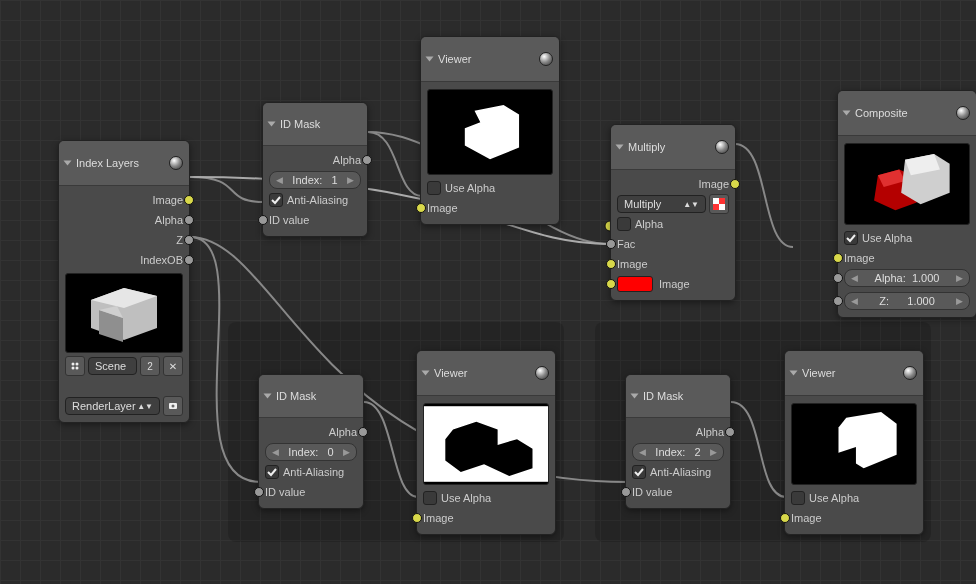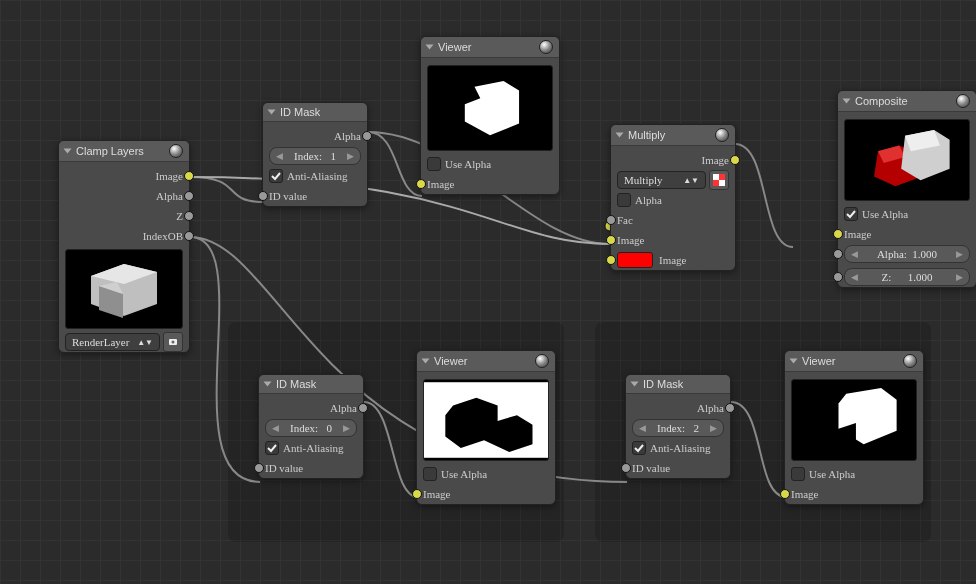--- a/index.html
+++ b/index.html
@@ -16,34 +16,34 @@
   svg.wires { position: absolute; top: 0; left: 0; width: 976px; height: 584px; pointer-events: none; }
   .node {
     position: absolute;
     background: #4a4a4a;
     border: 1px solid #222;
     border-radius: 6px;
     box-shadow: 0 2px 6px rgba(0,0,0,0.4);
   }
   .node-header {
     display: flex; align-items: center; gap: 6px;
-    padding: 3px 6px;
+    padding: 15px 6px;
     background: #5a5a5a;
     border-radius: 5px 5px 0 0;
     border-bottom: 1px solid #3a3a3a;
   }
   .node-header .title { flex: 1; color: #ddd; }
   .tri { width: 0; height: 0; border-left: 5px solid #aaa; border-top: 4px solid transparent; border-bottom: 4px solid transparent; cursor: pointer; }
   .tri.down { transform: rotate(90deg); }
   .sphere {
     width: 14px; height: 14px; border-radius: 50%;
     background: radial-gradient(circle at 35% 30%, #fff, #888 50%, #333);
     border: 1px solid #222;
   }
-  .node-body { padding: 4px 6px 0 6px; position: relative; font-family: Liberation Serif, serif; }
+  .node-body { padding: 4px 6px 6px 6px; position: relative; }
   .row { display: flex; align-items: center; min-height: 20px; position: relative; }
   .row.right { justify-content: flex-end; }
   .row.left { justify-content: flex-start; }
   .socket {
     width: 10px; height: 10px; border-radius: 50%;
     border: 1px solid #111;
     position: absolute; top: 50%; transform: translateY(-50%);
   }
   .socket.out { right: -11px; }
   .socket.in { left: -11px; }
@@ -85,21 +85,21 @@
   <path d="M190 177 C 470 177, 500 244, 610 244" stroke="#aaa" stroke-width="2" fill="none"></path>
   <path d="M735 144 C 770 144, 760 247, 793 247" stroke="#888" stroke-width="2" fill="none"></path>
   <path d="M364 402 C 395 402, 390 497, 418 497" stroke="#888" stroke-width="2" fill="none"></path>
   <path d="M731 402 C 765 402, 755 497, 786 497" stroke="#888" stroke-width="2" fill="none"></path>
   <circle cx="610" cy="226" r="5" fill="#d8d84a" stroke="#111"></circle>
 </svg>
 
 <div class="node" style="left:58px; top:140px; width:132px;">
   <div class="node-header">
     <span class="tri down"></span>
-    <span class="title">Clamp Layers</span>
+    <span class="title">Index Layers</span>
     <span class="sphere"></span>
   </div>
   <div class="node-body">
     <div class="row right">
         <span>Image</span>
         <span class="socket out yellow"></span>
       </div>
     <div class="row right">
         <span>Alpha</span>
         <span class="socket out grey"></span>
@@ -114,21 +114,36 @@
       </div>
     <div class="preview" style="height:80px;">
       <svg width="110" height="70" viewBox="0 0 110 70">
         <rect width="110" height="70" fill="#000"></rect>
         <polygon points="55,10 88,18 88,50 55,62 22,50 22,22" fill="#bfbfbf"></polygon>
         <polygon points="55,10 88,18 55,30 22,22" fill="#e6e6e6"></polygon>
         <polygon points="30,32 54,40 54,64 30,56" fill="#8f8f8f"></polygon>
         <polygon points="30,32 48,28 54,40" fill="#cfcfcf"></polygon>
       </svg>
     </div>
-    <div class="row" style="gap:3px; margin-top:3px;">
+    <div class="row" style="gap:3px;">
+      <span class="tinybtn">
+        <svg width="12" height="12" viewBox="0 0 12 12">
+            <circle cx="4" cy="4" r="1.5" fill="#eee"></circle>
+            <circle cx="8" cy="4" r="1.5" fill="#eee"></circle>
+            <circle cx="4" cy="8" r="1.5" fill="#eee"></circle>
+            <circle cx="8" cy="8" r="1.5" fill="#eee"></circle>
+          </svg>
+      </span>
+      <div class="selectfield" style="flex:1;">
+          <span>Scene</span>
+        </div>
+      <span class="tinybtn">2</span>
+      <span class="tinybtn">✕</span>
+    </div>
+    <div class="row" style="gap:3px; margin-top:20px;">
       <div class="selectfield" style="flex:1;">
           <span>RenderLayer</span>
           <span style="font-size:8px;">▲▼</span>
         </div>
       <span class="tinybtn">
         <svg width="12" height="12" viewBox="0 0 12 12">
             <rect x="2" y="3" width="8" height="6" rx="1" fill="#eee"></rect>
             <circle cx="6" cy="6" r="1.5" fill="#666"></circle>
           </svg>
       </span>

